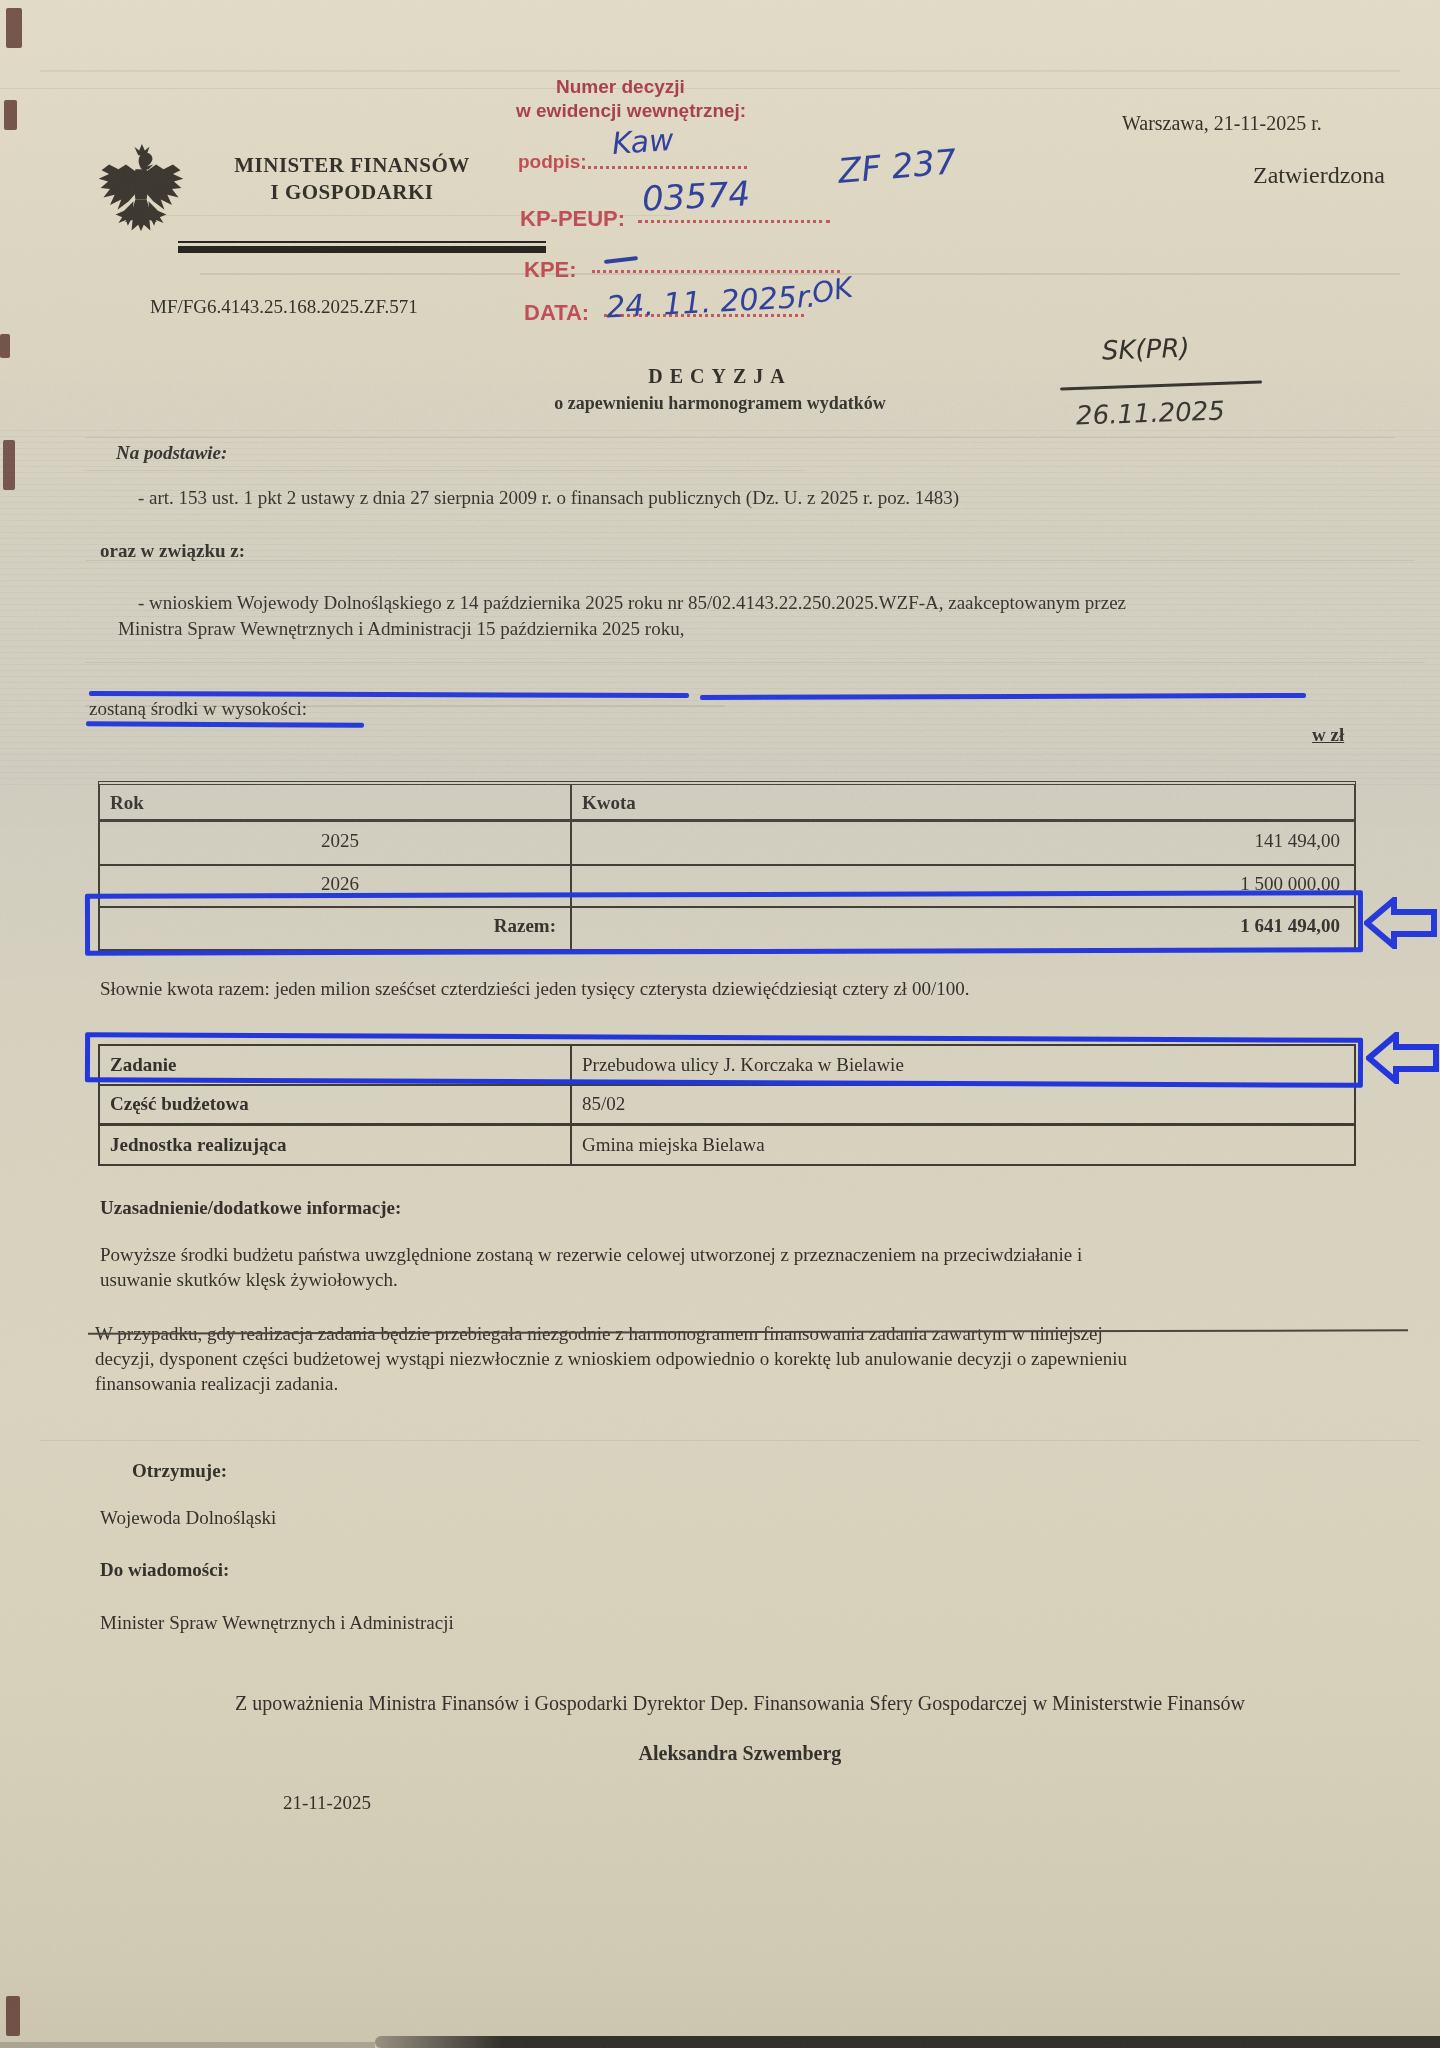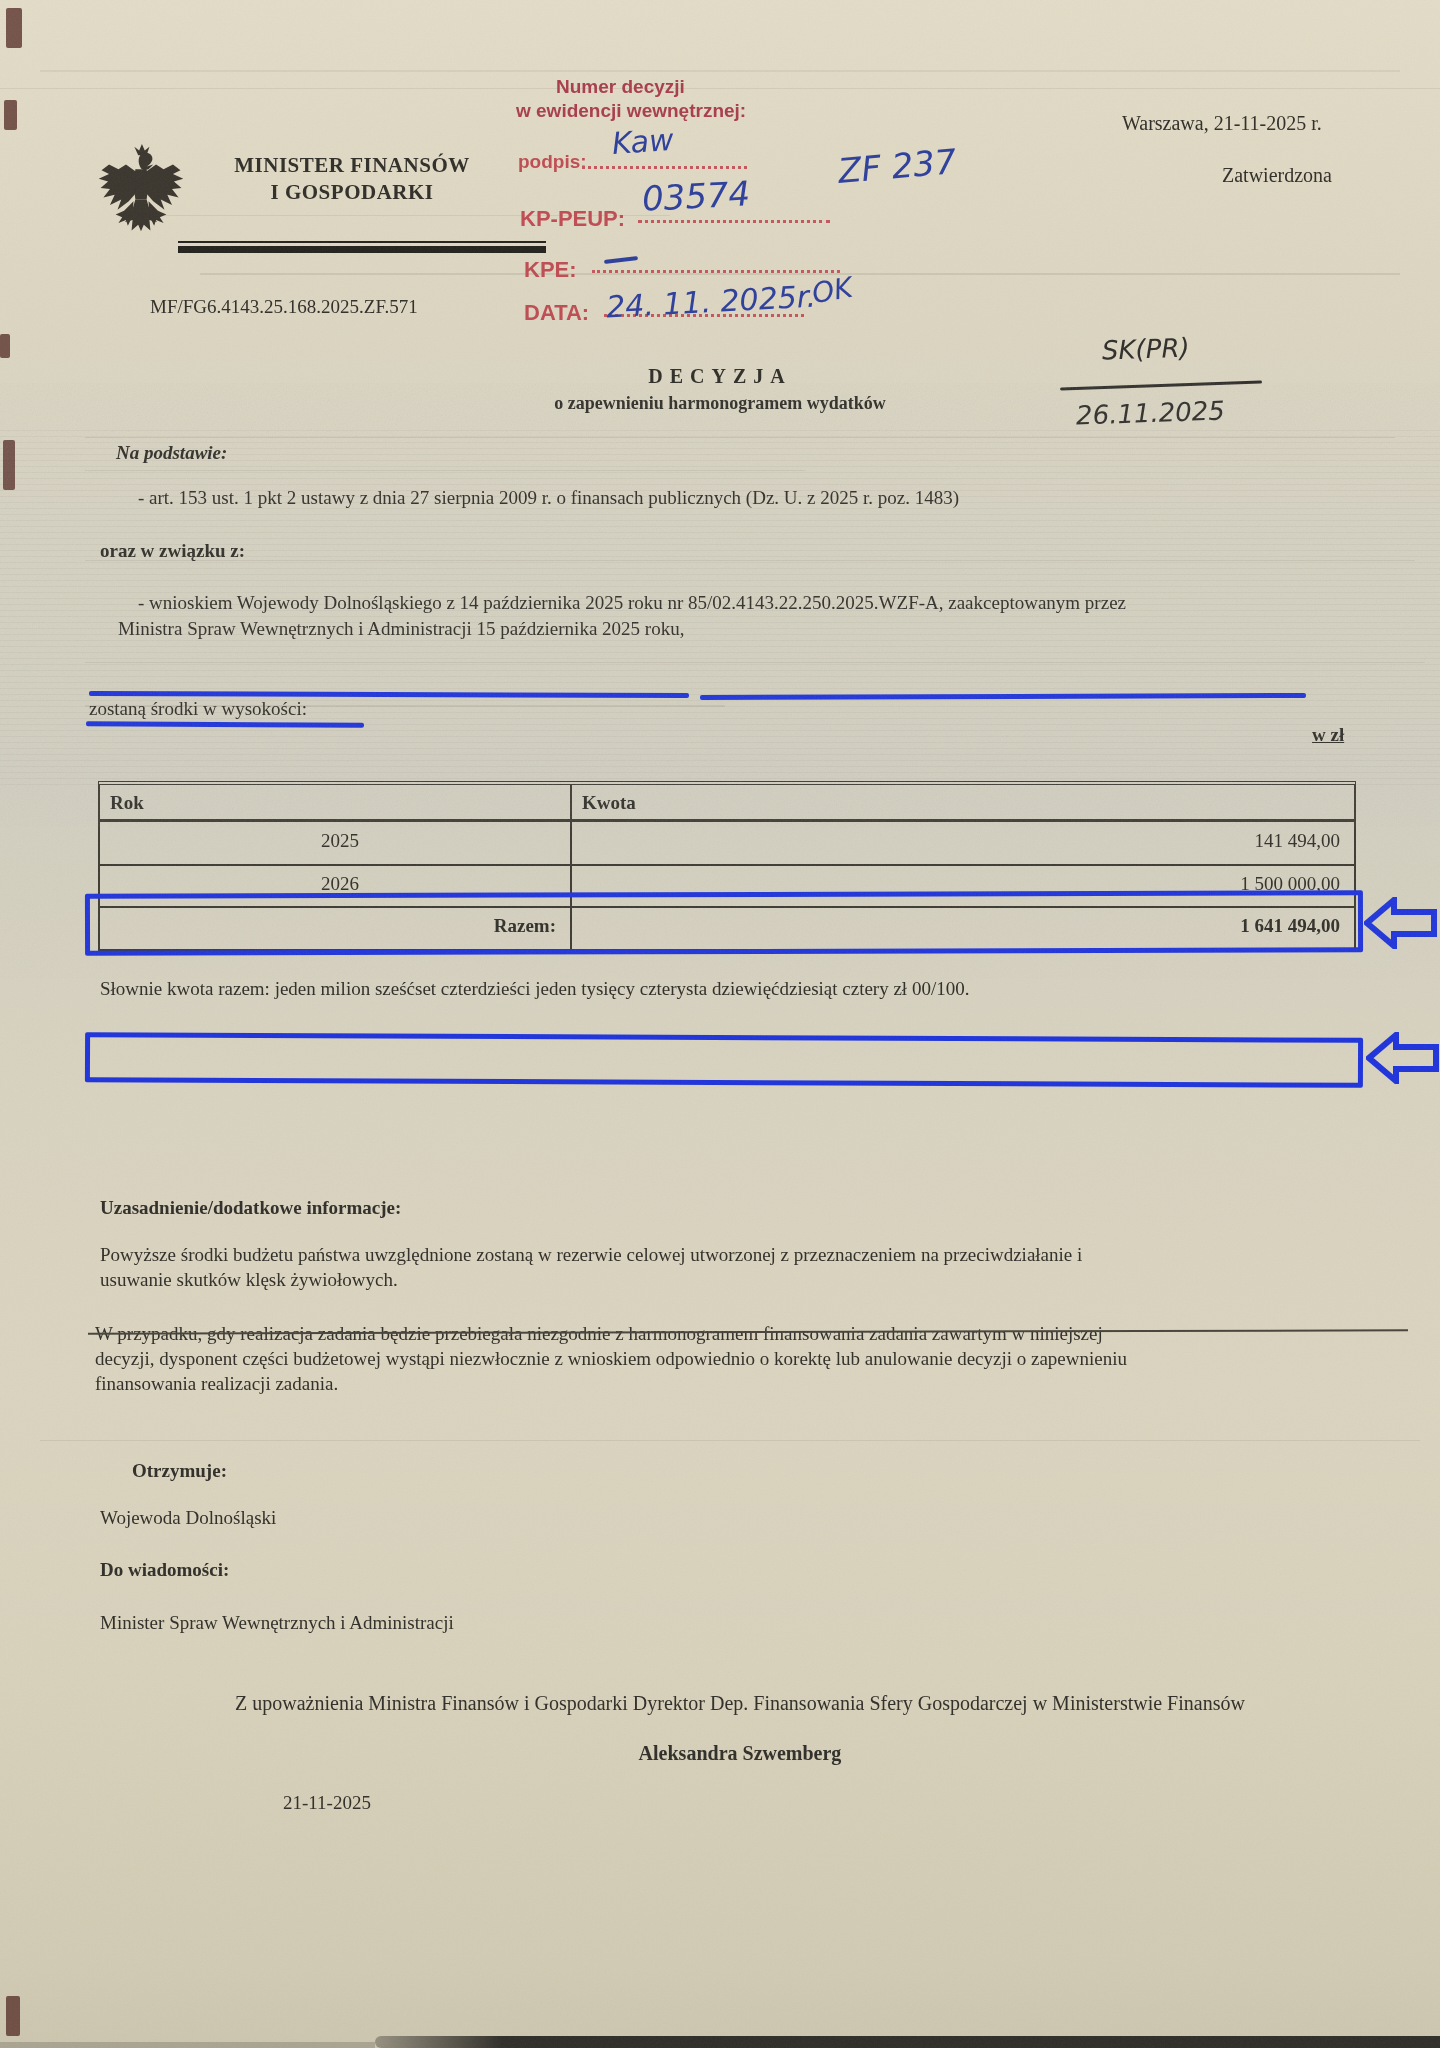--- a/index.html
+++ b/index.html
@@ -68,21 +68,21 @@
       </g>
     </svg>
   </div>
 
   <div class="t ctr" style="left:222px;top:155px;width:260px;font-size:21px;font-weight:600;letter-spacing:.5px;">MINISTER FINANSÓW</div>
   <div class="t ctr" style="left:222px;top:182px;width:260px;font-size:21px;font-weight:600;letter-spacing:.5px;">I GOSPODARKI</div>
   <div class="rule" style="left:178px;top:241px;width:368px;height:2px;"></div>
   <div class="rule" style="left:178px;top:246px;width:368px;height:7px;"></div>
 
   <div class="t" style="left:1122px;top:113px;font-size:20px;">Warszawa, 21-11-2025 r.</div>
-  <div class="t" style="left:1222px;top:165px;font-size:20px;">Zatwierdzona</div>
+  <div class="t" style="left:1253px;top:165px;font-size:24px;">Zatwierdzona</div>
   <div class="t" style="left:150px;top:296px;font-size:19px;">MF/FG6.4143.25.168.2025.ZF.571</div>
 
   <div class="stamp" style="left:556px;top:76px;font-size:19px;">Numer decyzji</div>
   <div class="stamp" style="left:516px;top:100px;font-size:19px;">w ewidencji wewnętrznej:</div>
 
   <div class="stamp stamp2" style="left:518px;top:151px;font-size:19px;font-weight:600;">podpis:</div>
   <div class="dots" style="position:absolute;left:582px;top:152px;width:165px;"></div>
   <div class="hw" style="left:612px;top:124px;font-size:30px;transform:rotate(-4deg);">Kaw</div>
 
   <div class="stamp stamp2" style="left:520px;top:206px;font-size:22px;">KP-PEUP:</div>
@@ -137,20 +137,31 @@
 
   <div class="bluebox" style="left:85px;top:892px;width:1268px;height:52px;transform:rotate(-.15deg);"></div>
   <div style="position:absolute;left:1364px;top:897px;">
     <svg width="74" height="52" viewBox="0 0 74 52">
       <polygon points="30,3 30,15 70,15 70,37 30,37 30,49 3,26" fill="none" stroke="#1d32db" stroke-width="6" stroke-linejoin="miter"></polygon>
     </svg>
   </div>
 
   <div class="t" style="left:100px;top:978px;">Słownie kwota razem: jeden milion sześćset czterdzieści jeden tysięcy czterysta dziewięćdziesiąt cztery zł 00/100.</div>
 
+  <div class="tableframe" style="left:98px;top:1044px;width:1254px;height:118px;">
+    <div class="vline" style="left:470px;top:0;height:118px;"></div>
+    <div class="hline" style="left:0;top:38px;width:1254px;"></div>
+    <div class="hline" style="left:0;top:77px;width:1254px;height:3px;"></div>
+    <div class="cell b" style="left:10px;top:8px;">Zadanie</div>
+    <div class="cell" style="left:482px;top:8px;">Przebudowa ulicy J. Korczaka w Bielawie</div>
+    <div class="cell b" style="left:10px;top:47px;">Część budżetowa</div>
+    <div class="cell" style="left:482px;top:47px;">85/02</div>
+    <div class="cell b" style="left:10px;top:88px;">Jednostka realizująca</div>
+    <div class="cell" style="left:482px;top:88px;">Gmina miejska Bielawa</div>
+  </div>
   <div class="bluebox" style="left:85px;top:1035px;width:1268px;height:40px;transform:rotate(.25deg);"></div>
   <div style="position:absolute;left:1366px;top:1032px;">
     <svg width="74" height="52" viewBox="0 0 74 52">
       <polygon points="30,3 30,15 70,15 70,37 30,37 30,49 3,26" fill="none" stroke="#1d32db" stroke-width="6" stroke-linejoin="miter"></polygon>
     </svg>
   </div>
 
   <div class="t b" style="left:100px;top:1197px;">Uzasadnienie/dodatkowe informacje:</div>
   <div class="t" style="left:100px;top:1244px;">Powyższe środki budżetu państwa uwzględnione zostaną w rezerwie celowej utworzonej z przeznaczeniem na przeciwdziałanie i</div>
   <div class="t" style="left:100px;top:1269px;">usuwanie skutków klęsk żywiołowych.</div>

